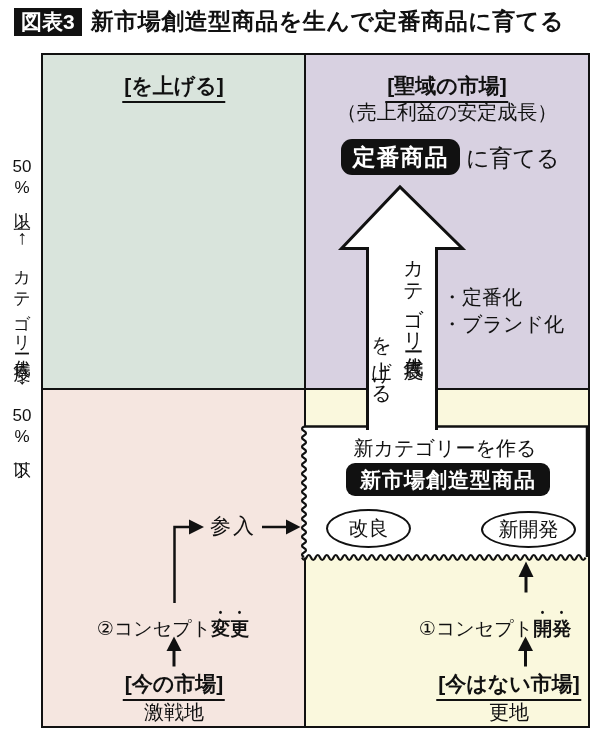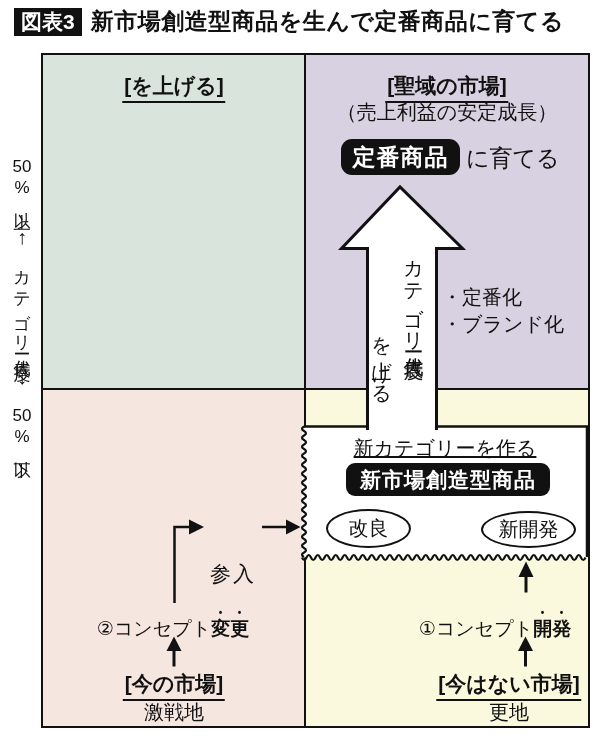--- a/index.html
+++ b/index.html
@@ -47,29 +47,29 @@
   .teiban-box { left:341px; top:139px; width:119px; height:36px; border-radius:11px; font-size:23px; letter-spacing:1px; }
   .teiban-suffix { left:466px; top:143px; font-size:23px; }
 
   
   .vtext { writing-mode:vertical-rl; text-orientation:upright; font-size:20px; letter-spacing:1px; line-height:1; }
   .arrow-text1 { left:404px; top:246px; }
   .arrow-text2 { left:372px; top:322px; }
   .bullets { left:442px; top:284px; font-size:20px; line-height:1.35; }
 
   
-  .box-title { left:445px; top:435px; font-size:20px;text-decoration:underline; }
+  .box-title { left:445px; top:435px; font-size:20px; }
   .product-box { left:346px; top:463px; width:204px; height:33px; border-radius:9px; font-size:21px; letter-spacing:1px;font-family:Liberation Mono, monospace; }
   .oval { position:absolute; border:2.5px solid #111; border-radius:50%; background:#fff;
           display:flex; align-items:center; justify-content:center; font-size:20px; }
   .oval-left  { left:326px; top:509px; width:85px; height:39px; }
   .oval-right { left:481px; top:511px; width:95px; height:37px; }
 
   
-  .entry { left:210px; top:512px; font-size:21px; letter-spacing:2px;margin-top:48px; }
+  .entry { left:210px; top:512px; font-size:21px; letter-spacing:2px; }
   .concept { font-size:19px; }
   .concept-change  { left:173px; top:607px; }
   .concept-develop { left:495px; top:607px; }
   .emph { font-weight:700;
           -webkit-text-emphasis:filled dot #111; text-emphasis:filled dot #111;
           -webkit-text-emphasis-position:over right; text-emphasis-position:over right; }
   .market-bl { left:174px; top:670px; }
   .market-br { left:509px; top:670px; }
   .caption { font-size:20px; }
   .caption-bl { left:174px; top:699px; }

